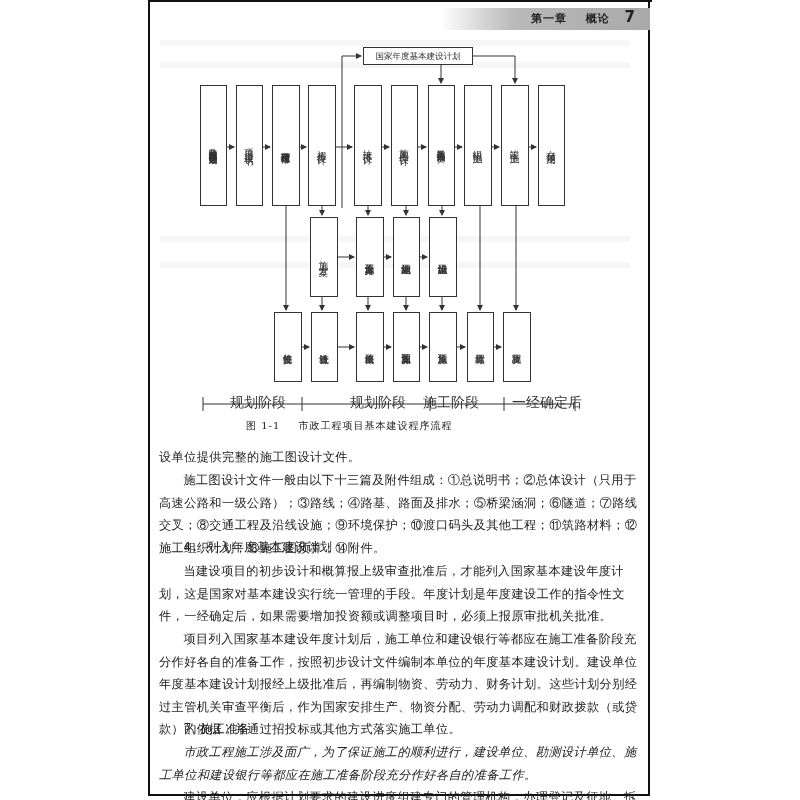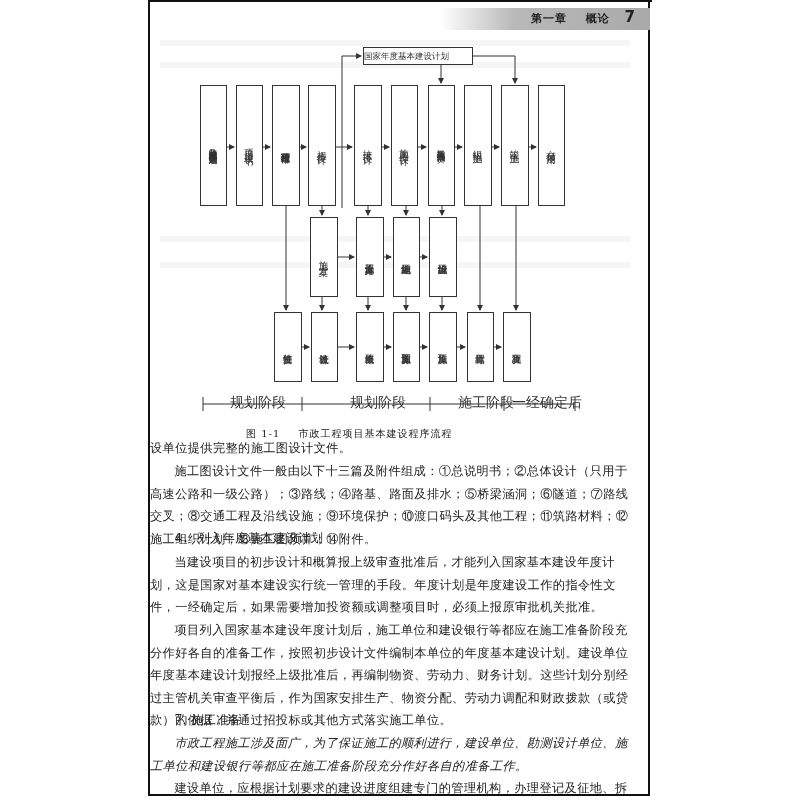--- a/index.html
+++ b/index.html
@@ -5,26 +5,26 @@
   html,body{margin:0;padding:0;background:#fff;}
   body{width:800px;height:800px;position:relative;overflow:hidden;font-family:"DejaVu Serif","Liberation Serif",serif;color:#222;}
   .page{position:absolute;left:148px;top:2px;width:502px;height:794px;border:2px solid #111;border-top:none;background:#fff;box-sizing:border-box;}
   .page-top{position:absolute;left:148px;top:0;width:504px;height:2px;background:#111;}
   .header-band{position:absolute;left:440px;top:8px;width:210px;height:22px;background:linear-gradient(90deg,rgba(200,200,200,0) 0%,#b9b9b9 35%,#a9a9a9 100%);}
   .header-text{position:absolute;right:14px;top:0;height:18px;line-height:18px;font-family:"DejaVu Sans","Liberation Sans",sans-serif;font-weight:bold;font-size:11px;color:#222;letter-spacing:1px;}
   .header-text .num{font-size:15px;margin-left:10px;}
   .box{position:absolute;border:1.3px solid #333;background:#fff;box-sizing:border-box;display:flex;align-items:center;justify-content:center;}
   .vtext{writing-mode:vertical-rl;text-orientation:upright;font-size:9.5px;line-height:11px;letter-spacing:2px;color:#333;}
   .vtext.two{font-size:8.5px;letter-spacing:0.5px;line-height:10px;}
-  .plan-box{position:absolute;left:363px;top:47px;width:110px;height:18px;border:1.3px solid #333;box-sizing:border-box;font-size:8.5px;line-height:16px;color:#333;background:#fff;}
+  .plan-box{position:absolute;left:363px;top:47px;width:110px;height:18px;border:1.3px solid #333;box-sizing:border-box;font-size:8.5px;line-height:16px;text-align:center;color:#333;background:#fff;}
   svg.lines{position:absolute;left:0;top:0;width:800px;height:800px;pointer-events:none;}
   .phase{position:absolute;top:394px;font-size:14px;color:#333;}
-  .caption{position:absolute;left:246px;top:419px;font-size:10px;color:#222;letter-spacing:1px;margin-top:8px;}
+  .caption{position:absolute;left:246px;top:419px;font-size:10px;color:#222;letter-spacing:1px;}
   .caption .fig{margin-right:14px;}
-  .para{position:absolute;left:150px;width:490px;font-size:12.2px;line-height:22.6px;color:#222;letter-spacing:0.4px;margin:0;}
+  .para{position:absolute;left:150px;width:490px;font-size:12.2px;line-height:22.6px;color:#222;letter-spacing:0.4px;margin:9px;}
   .indent{text-indent:2em;}
   .ghost{position:absolute;left:160px;width:470px;height:6px;background:rgba(0,0,0,0.035);}
 </style>
 </head>
 <body>
 
 <div class="page-top"></div>
 <div class="page"></div>
 
 <div class="header-band">
@@ -163,21 +163,21 @@
 </div>
 <div class="box" style="left:467px;top:312px;width:27px;height:70px;">
   <span class="vtext" style="letter-spacing:0;">工程结算</span>
 </div>
 <div class="box" style="left:503px;top:312px;width:28px;height:70px;">
   <span class="vtext" style="letter-spacing:0;">工程决算</span>
 </div>
 
 <div class="phase" style="left:230px;">规划阶段</div>
 <div class="phase" style="left:350px;">规划阶段</div>
-<div class="phase" style="left:458px;text-align:center;">施工阶段</div>
+<div class="phase" style="left:423px;text-align:center;">施工阶段</div>
 <div class="phase" style="left:512px;">一经确定后</div>
 
 <div class="caption">
   <span class="fig">图 1-1</span>
   <span>市政工程项目基本建设程序流程</span>
 </div>
 
 <p class="para" style="top:437px;">设单位提供完整的施工图设计文件。</p>
 <p class="para indent" style="top:460px;">施工图设计文件一般由以下十三篇及附件组成：①总说明书；②总体设计（只用于高速公路和一级公路）；③路线；④路基、路面及排水；⑤桥梁涵洞；⑥隧道；⑦路线交叉；⑧交通工程及沿线设施；⑨环境保护；⑩渡口码头及其他工程；⑪筑路材料；⑫施工组织计划；⑬施工图预算；⑭附件。</p>
 <p class="para indent" style="top:528px;font-family:Liberation Mono, monospace;">4. 列入年度基本建设计划</p>

